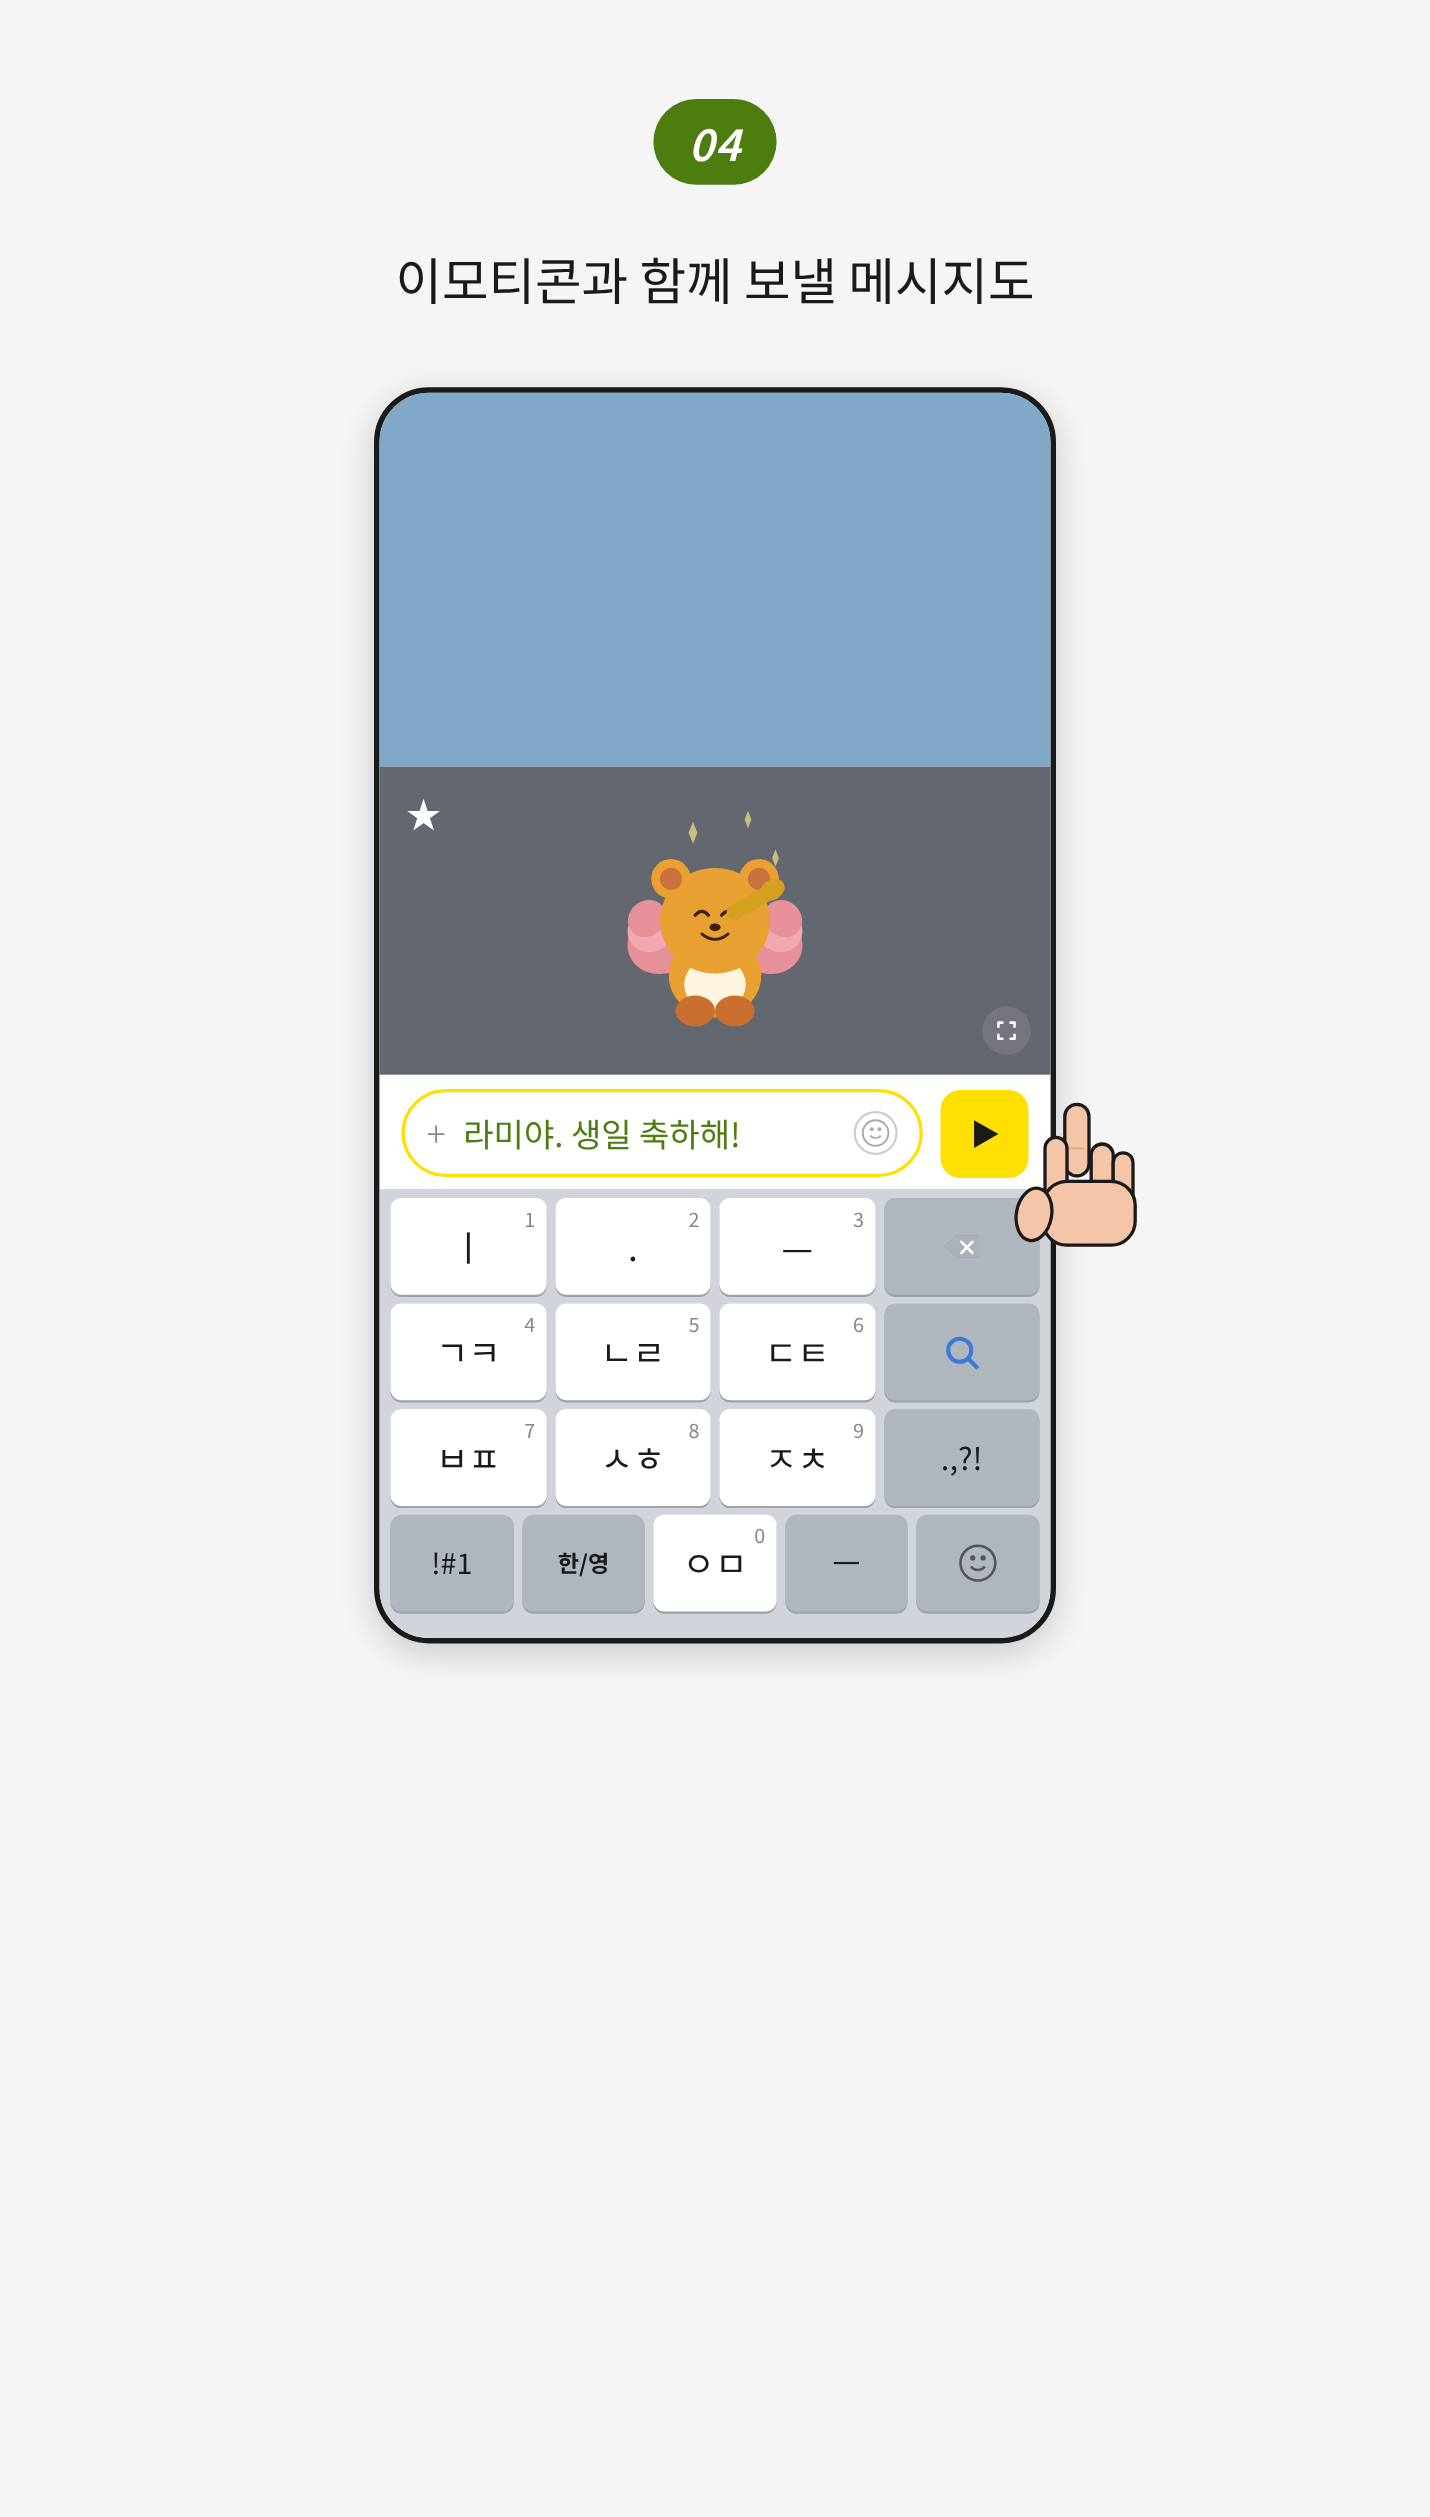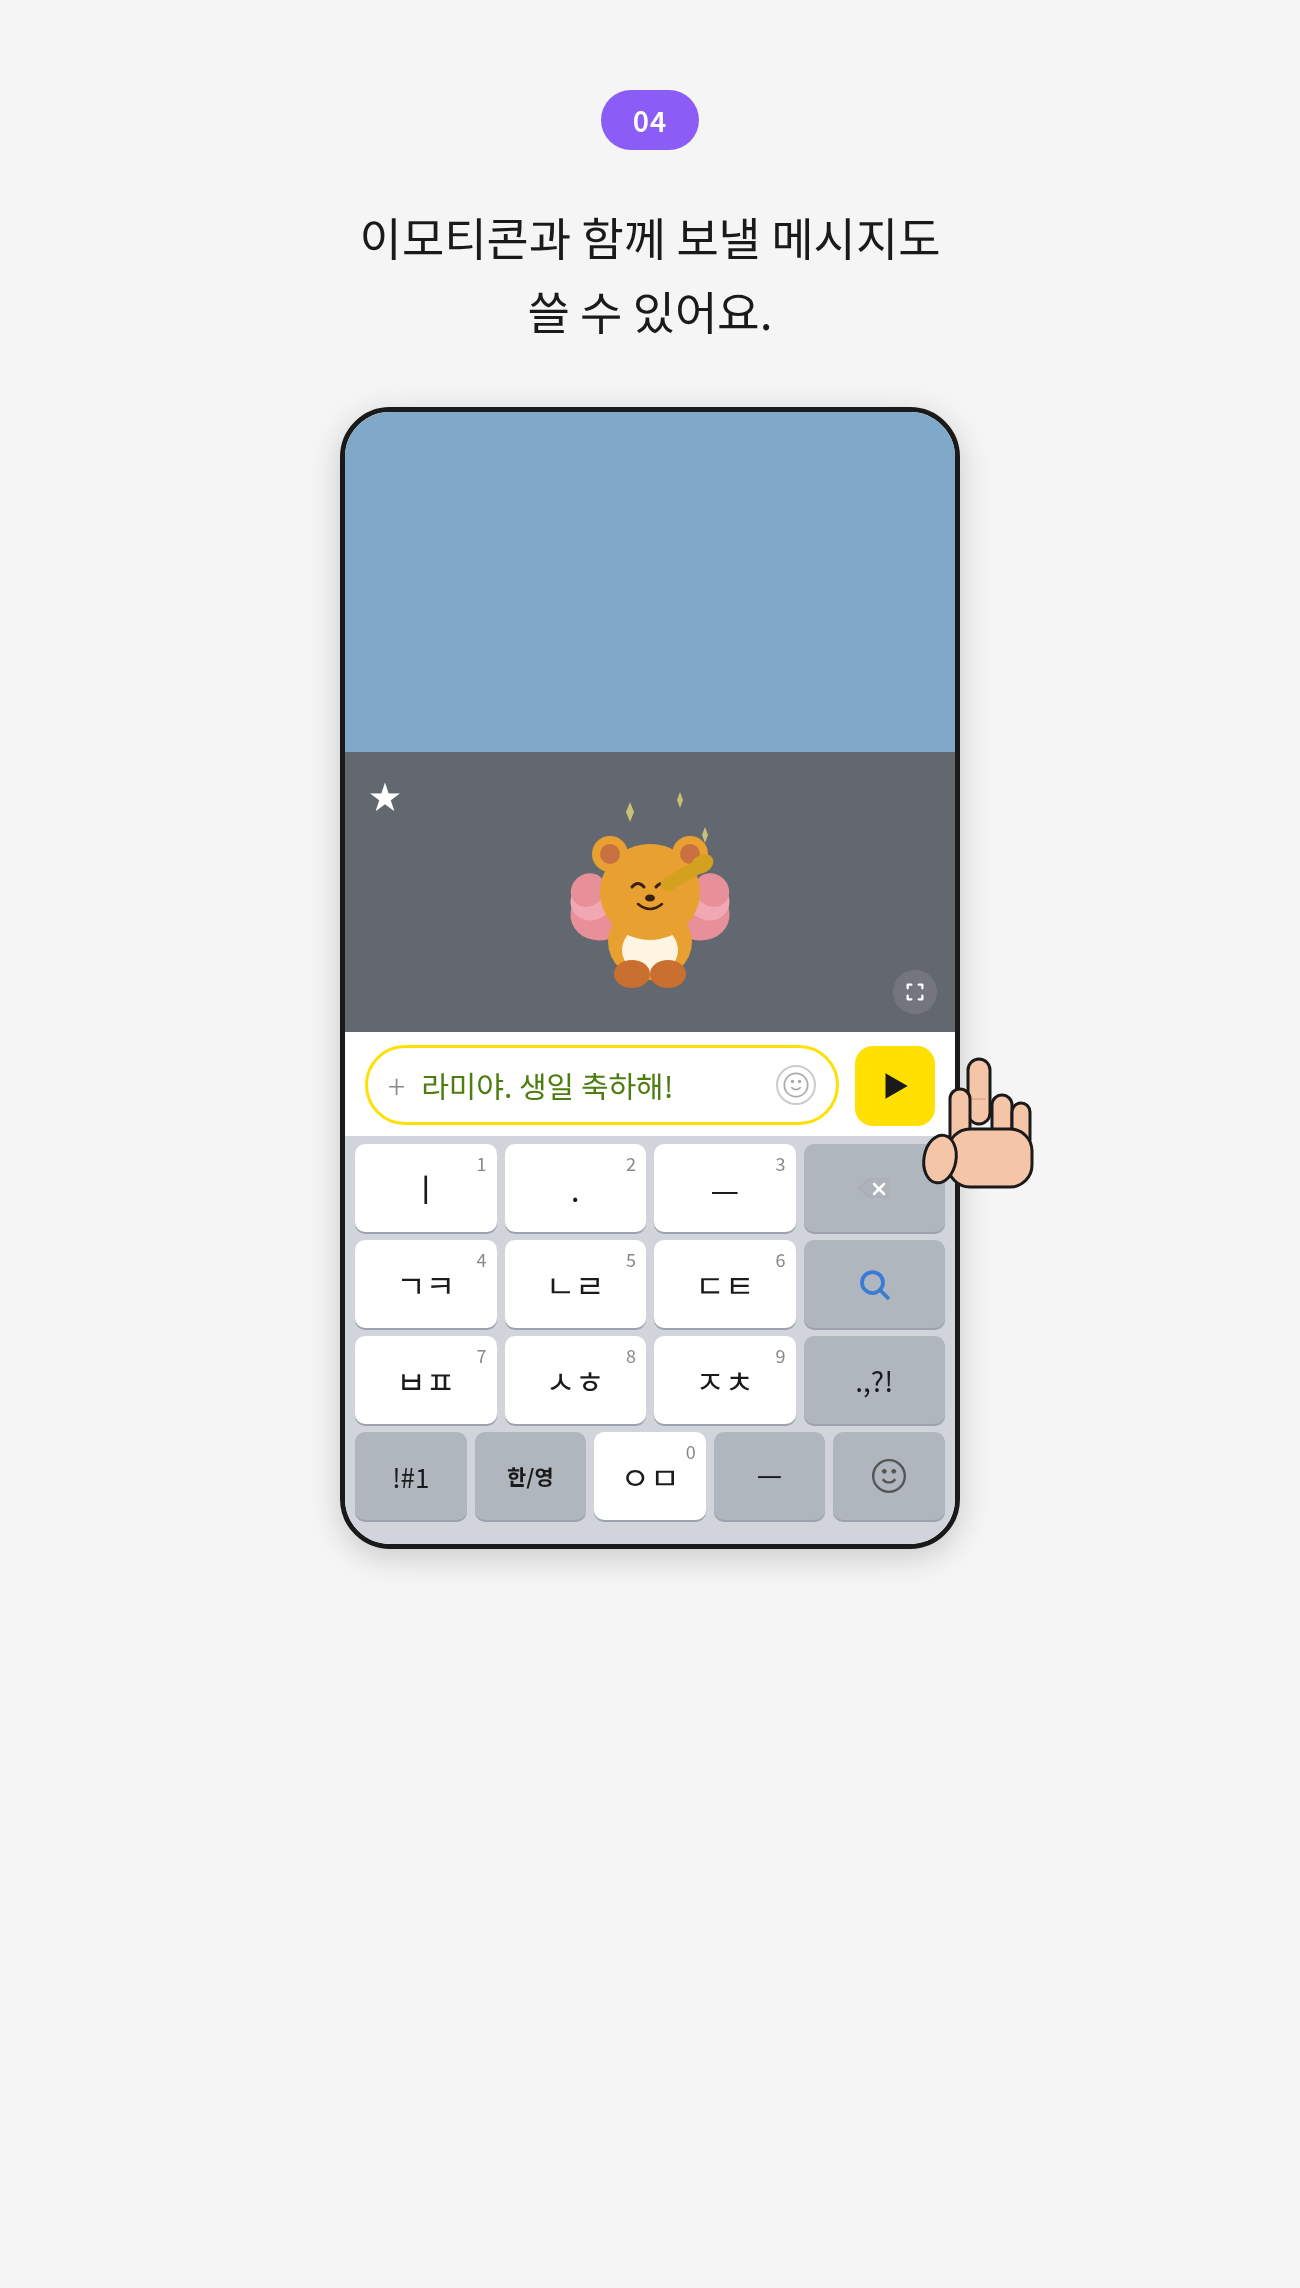--- a/index.html
+++ b/index.html
@@ -8,28 +8,29 @@
       min-height: 2288px;
       background: #f5f5f5;
       font-family: 'Apple SD Gothic Neo', 'Malgun Gothic', 'Noto Sans KR', sans-serif;
       display: flex;
       flex-direction: column;
       align-items: center;
       padding-top: 90px;
     }
 
     .step-badge {
-      background: #8b5cf6;
+      background: #4d7c0f;
       color: #fff;
       border-radius: 50px;
       padding: 10px 32px;
-      font-size: 28px;
+      font-size: 40px;
       font-weight: 600;
       letter-spacing: 1px;
       margin-bottom: 50px;
+      font-style: italic;
     }
 
     .description {
       text-align: center;
       font-size: 46px;
       line-height: 1.6;
       color: #1a1a1a;
       margin-bottom: 60px;
       font-weight: 400;
     }
@@ -270,21 +271,20 @@
       position: relative;
     }
   </style>
 </head>
 <body>
 
 <div class="step-badge">04</div>
 
 <div class="description">
   <div>이모티콘과 함께 보낼 메시지도</div>
-  <div>쓸 수 있어요.</div>
 </div>
 
 <div class="phone-wrapper">
   <div class="phone-frame">
 
     <div class="chat-area-top"></div>
 
     <div class="sticker-area">
       <span class="star-icon">★</span>
 

